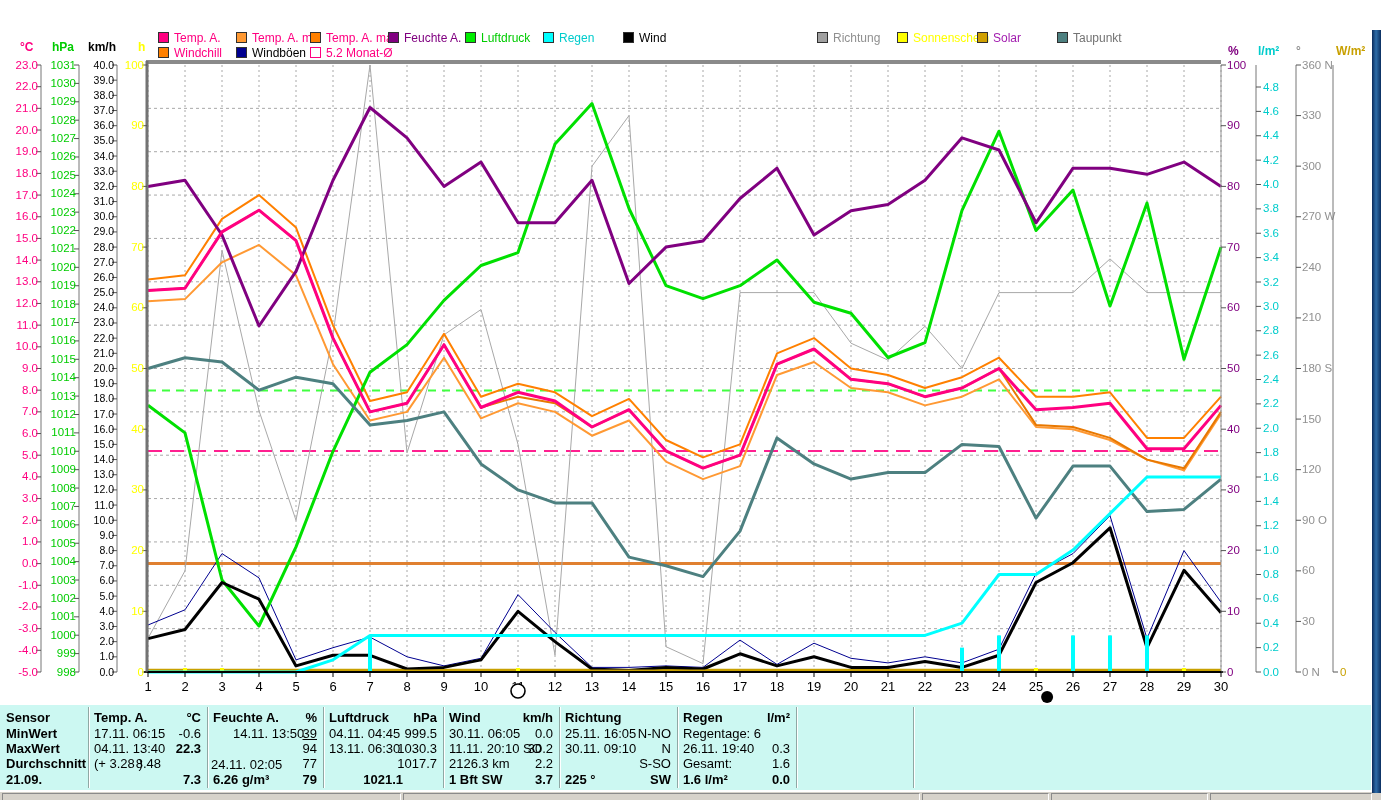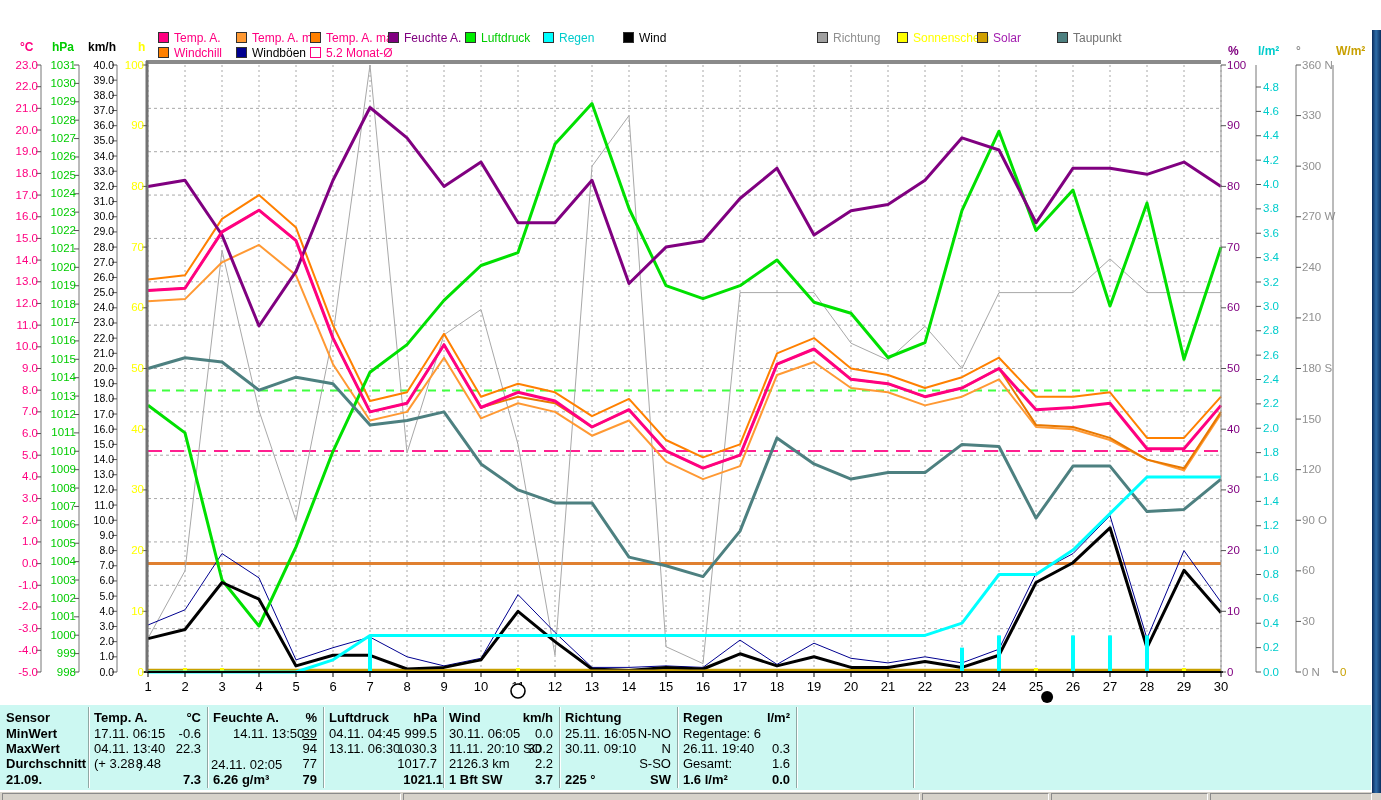--- a/index.html
+++ b/index.html
@@ -546,41 +546,41 @@
       <div class="tbl-cell bold" style="left: 6px; top: 5px;">Sensor</div>
       <div class="tbl-cell bold" style="left: 6px; top: 21px;">MinWert</div>
       <div class="tbl-cell bold" style="left: 6px; top: 36px;">MaxWert</div>
       <div class="tbl-cell bold" style="left: 6px; top: 51px;">Durchschnitt</div>
       <div class="tbl-cell bold" style="left: 6px; top: 67px;">21.09.</div>
       <div class="tbl-cell bold" style="left: 94px; top: 5px;">Temp. A.</div>
       <div class="tbl-cell bold" style="right: 1170px; top: 5px;">°C</div>
       <div class="tbl-cell" style="left: 94px; top: 21px;">17.11.  06:15</div>
       <div class="tbl-cell" style="right: 1170px; top: 21px;">-0.6</div>
       <div class="tbl-cell" style="left: 94px; top: 36px;">04.11.  13:40</div>
-      <div class="tbl-cell" style="right: 1170px; top: 36px;">22.3</div>
+      <div class="tbl-cell" style="right: 1170px; top: 36px; font-weight: bold;">22.3</div>
       <div class="tbl-cell" style="left: 94px; top: 51px;">(+ 3.28 )</div>
       <div class="tbl-cell" style="right: 1210px; top: 51px; text-align: center;">8.48</div>
       <div class="tbl-cell bold" style="right: 1170px; top: 67px;">7.3</div>
       <div class="tbl-cell bold" style="left: 213px; top: 5px;">Feuchte A.</div>
       <div class="tbl-cell bold" style="right: 1054px; top: 5px;">%</div>
       <div class="tbl-cell" style="left: 213px; top: 21px; margin-left: 20px;">14.11.  13:50</div>
       <div class="tbl-cell" style="right: 1054px; top: 21px; text-decoration: underline;">39</div>
       <div class="tbl-cell" style="left: 211px; top: 36px; margin-top: 16px;">24.11.  02:05</div>
       <div class="tbl-cell" style="right: 1054px; top: 36px;">94</div>
       <div class="tbl-cell" style="right: 1054px; top: 51px;">77</div>
       <div class="tbl-cell bold" style="left: 213px; top: 67px;">6.26 g/m³</div>
       <div class="tbl-cell bold" style="right: 1054px; top: 67px;">79</div>
       <div class="tbl-cell bold" style="left: 329px; top: 5px;">Luftdruck</div>
       <div class="tbl-cell bold" style="right: 934px; top: 5px;">hPa</div>
       <div class="tbl-cell" style="left: 329px; top: 21px;">04.11.  04:45</div>
       <div class="tbl-cell" style="right: 934px; top: 21px;">999.5</div>
       <div class="tbl-cell" style="left: 329px; top: 36px;">13.11.  06:30</div>
       <div class="tbl-cell" style="right: 934px; top: 36px;">1030.3</div>
       <div class="tbl-cell" style="right: 934px; top: 51px;">1017.7</div>
-      <div class="tbl-cell bold" style="right: 928px; top: 67px;">1021.1</div>
+      <div class="tbl-cell bold" style="right: 968px; top: 67px;">1021.1</div>
       <div class="tbl-cell bold" style="left: 449px; top: 5px;">Wind</div>
       <div class="tbl-cell bold" style="right: 818px; top: 5px;">km/h</div>
       <div class="tbl-cell" style="left: 449px; top: 21px;">30.11.  06:05</div>
       <div class="tbl-cell" style="right: 818px; top: 21px;">0.0</div>
       <div class="tbl-cell" style="left: 449px; top: 36px;">11.11.  20:10 SO</div>
       <div class="tbl-cell" style="right: 818px; top: 36px;">30.2</div>
       <div class="tbl-cell" style="left: 449px; top: 51px;">2126.3 km</div>
       <div class="tbl-cell" style="right: 818px; top: 51px;">2.2</div>
       <div class="tbl-cell bold" style="left: 449px; top: 67px;">1 Bft SW</div>
       <div class="tbl-cell bold" style="right: 818px; top: 67px;">3.7</div>

